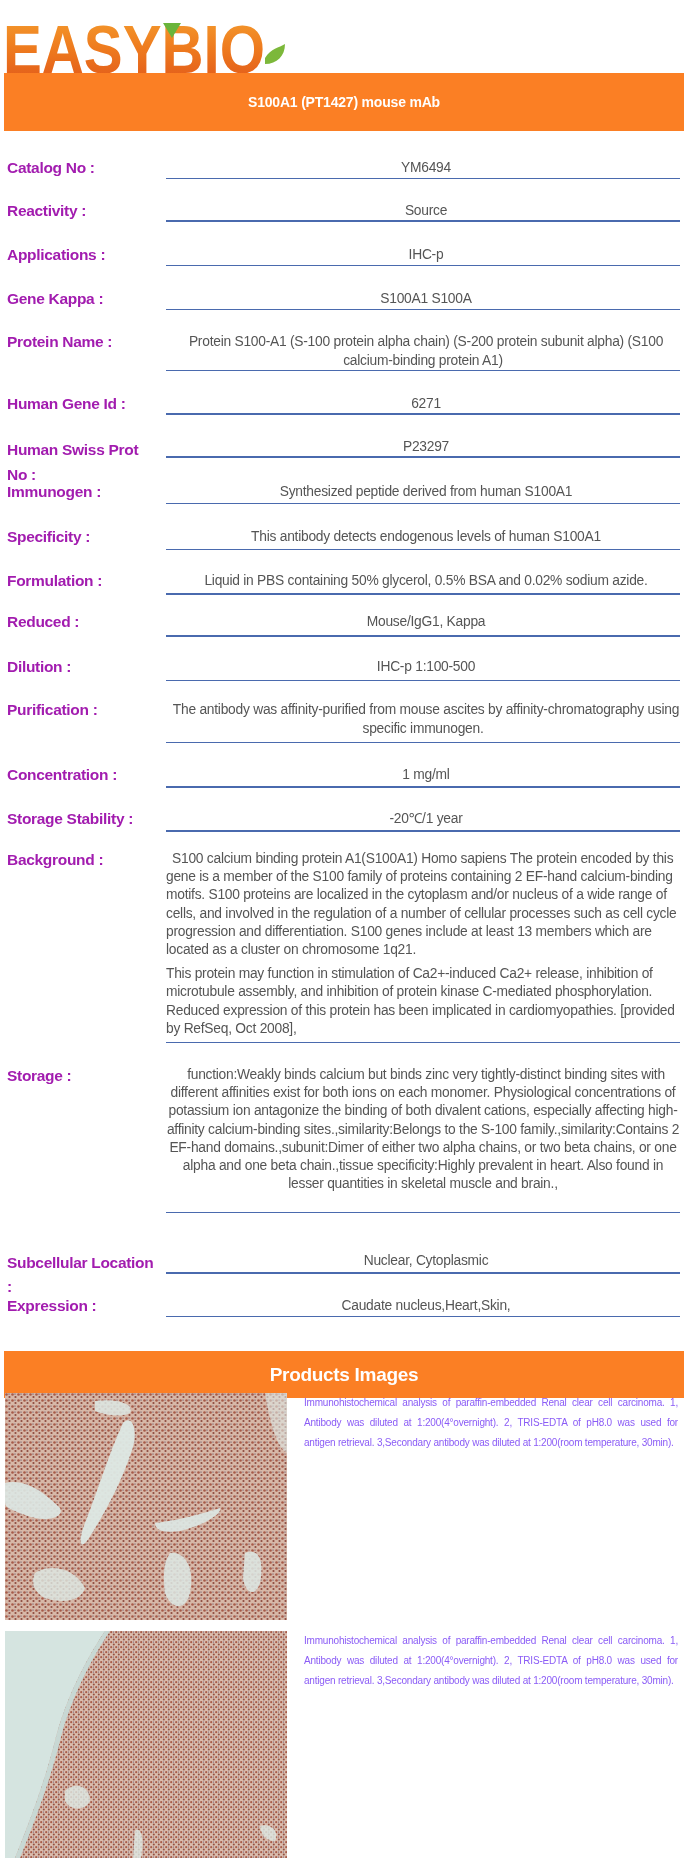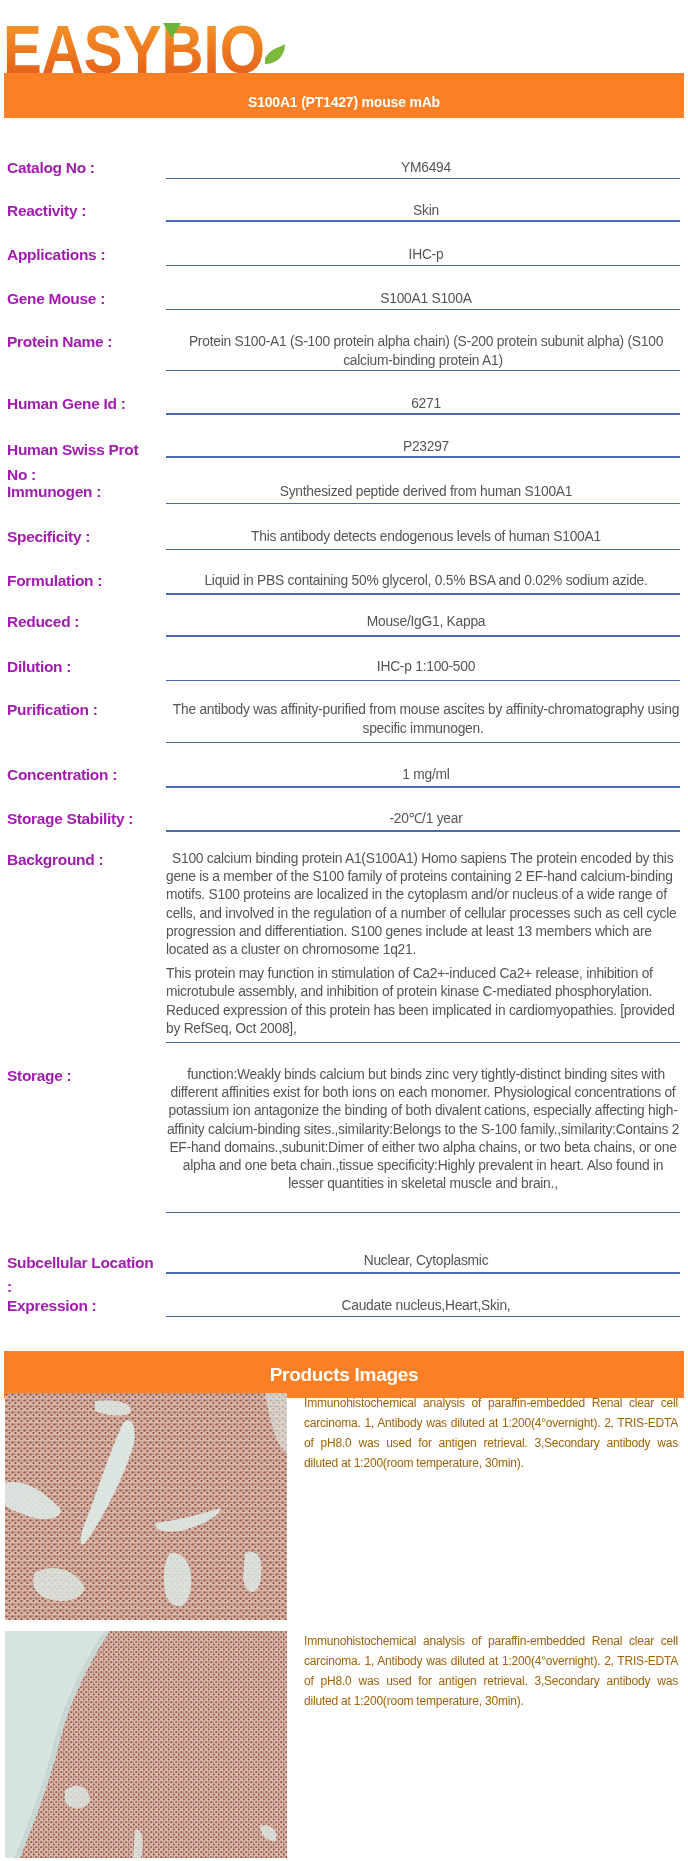--- a/index.html
+++ b/index.html
@@ -2,33 +2,33 @@
 <html><head>
 <meta charset="utf-8">
 <style>
   html, body { margin: 0; padding: 0; background: #ffffff; }
   body { width: 688px; height: 1861px; position: relative; overflow: hidden;
          font-family: "Liberation Sans", sans-serif; }
   .logo { position: absolute; left: 3px; top: 18px; width: 292px; height: 60px; }
   .logo svg { display: block; }
   .bar { position: absolute; left: 4px; width: 680px; background: #FB7F24; color: #fff;
          font-weight: bold; text-align: center; }
-  .title-bar { top: 73px; height: 45px; line-height: 58px; font-size: 14px; letter-spacing: -0.2px; }
+  .title-bar { top: 73px; height: 58px; line-height: 58px; font-size: 14px; letter-spacing: -0.2px; }
   .products-bar { top: 1339px; height: 47px; line-height: 47px; font-size: 19px; letter-spacing: -0.3px; margin-top: 12px; }
   .row { position: absolute; left: 0; width: 688px; }
   .label { position: absolute; left: 7px; width: 150px; color: #a21caf; font-weight: bold;
            font-size: 15.5px; line-height: 20px; letter-spacing: -0.3px; }
   .value { position: absolute; left: 166px; width: 514px; color: #555; font-size: 13.8px;
            line-height: 20px; letter-spacing: -0.25px; border-bottom: 1.6px solid #4A6AAE; box-sizing: border-box; text-align: center; }
   .value .indent { padding-left: 6px; }
   .value p { margin: 0; }
   .value.long { line-height: 18.2px; }
   .value.long p + p { margin-top: 6px; }
   .ihc { position: absolute; left: 5px; width: 282px; height: 227px; overflow: hidden; }
-  .caption { position: absolute; left: 304px; width: 374px; color: #a16207; font-size: 12px; line-height: 20px;
+  .caption { position: absolute; left: 304px; width: 374px; color: #8b5cf6; font-size: 10px; line-height: 20px;
              text-align: justify; letter-spacing: -0.2px; }
 </style>
 </head>
 <body>
 
 <div class="logo">
   <svg width="292" height="60" viewBox="0 0 292 60">
     <defs>
       <linearGradient id="lg" x1="0" y1="0" x2="0" y2="1">
         <stop offset="0" stop-color="#F5A030"></stop>
@@ -46,30 +46,30 @@
   <span>S100A1 (PT1427) mouse mAb</span>
 </div>
 
 <div class="row" style="top:158px">
   <div class="label">Catalog No :</div>
   <div class="value" style="top:0;height:21px"><span class="indent">YM6494</span></div>
 </div>
 
 <div class="row" style="top:201px">
   <div class="label">Reactivity :</div>
-  <div class="value" style="top:0;height:21px;border-bottom-width:2.2px"><span class="indent">Skin</span></div>
+  <div class="value" style="top:0;height:21px;border-bottom-width:2.2px"><span class="indent">Source</span></div>
 </div>
 
 <div class="row" style="top:245px">
   <div class="label">Applications :</div>
   <div class="value" style="top:0;height:21px"><span class="indent">IHC-p</span></div>
 </div>
 
 <div class="row" style="top:289px">
-  <div class="label">Gene Mouse :</div>
+  <div class="label">Gene Kappa :</div>
   <div class="value" style="top:0;height:21px"><span class="indent">S100A1 S100A</span></div>
 </div>
 
 <div class="row" style="top:332px">
   <div class="label">Protein Name :</div>
   <div class="value" style="top:0;height:39px;line-height:19px;padding-left:0"><span style="padding-left:6px">Protein S100-A1 (S-100 protein alpha chain) (S-200 protein subunit alpha) (S100 calcium-binding protein A1)</span></div>
 </div>
 
 <div class="row" style="top:394px">
   <div class="label">Human Gene Id :</div>

